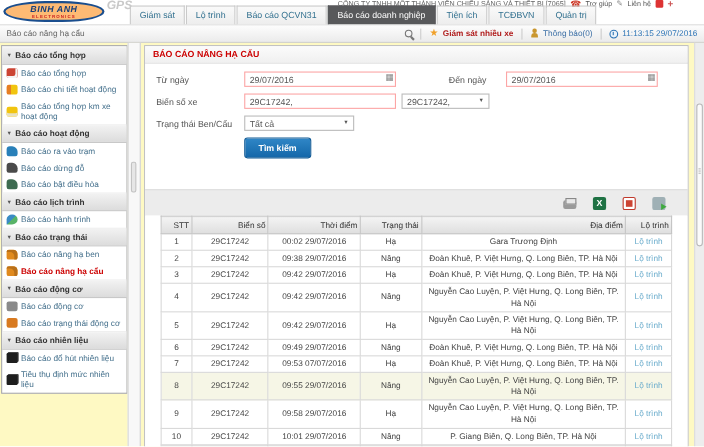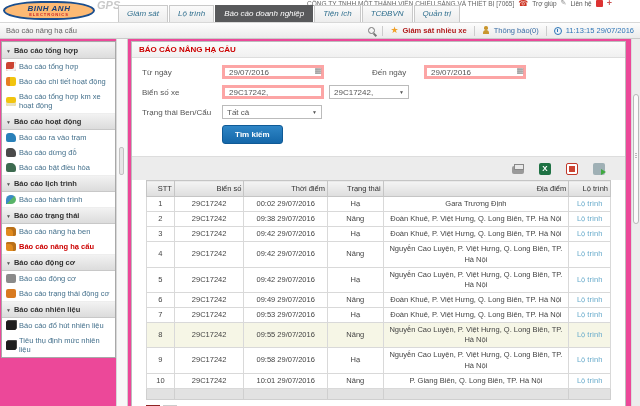--- a/index.html
+++ b/index.html
@@ -14,21 +14,21 @@
                   display:flex; flex-direction:column; align-items:center; justify-content:center; line-height:1; }
   .logo-line1 { font-size:8px; font-weight:bold; font-style:italic; color:#173f7a; letter-spacing:.5px; }
   .logo-line2 { font-size:4px; font-weight:bold; color:#cc2222; letter-spacing:1px; }
   .logo-watermark { font-size:11px; font-weight:bold; font-style:italic; color:#c9c9c9; margin-left:2px; margin-top:-2px; }
   .company-line { position:absolute; top:-2px; right:28px; font-size:6.5px; color:#555; display:flex; align-items:center; gap:4px; white-space:nowrap; }
   .company-line .lbl { color:#666; }
   .phone-icon { color:#cc3322; font-size:8px; }
   .pencil-icon { color:#888; font-size:7px; }
   .flag-icon { width:7px; height:7px; background:#d33; border-radius:1px; display:inline-block; }
   .plus-icon { color:#c55; font-size:9px; font-weight:bold; }
-  .tabs { position:absolute; left:118px; bottom:0; display:flex;font-style:italic; }
+  .tabs { position:absolute; left:118px; bottom:0; display:flex; }
   .tab { font-size:8px; color:#31708f; background:linear-gradient(#fafafa,#ededed); border:1px solid #c9c9c9;
          border-bottom:none; padding:3px 8px 4px; margin-right:1px; cursor:pointer; }
   .tab.active { background:#58595b; color:#fff; border-color:#58595b; }
 
   
   .subheader { height:17px; background:linear-gradient(#fdfdfd,#ebebeb); border-top:1px solid #d8d8d8;
                border-bottom:1px solid #c9c9c9; display:flex; align-items:center; font-size:7.5px; padding:0 6px; }
   .breadcrumb { color:#666; }
   .sub-right { margin-left:auto; display:flex; align-items:center; gap:4px; }
   .sep { width:1px; height:10px; background:#ccc; margin:0 3px; }
@@ -39,21 +39,21 @@
   .multi-vehicle { color:#b01c1c; font-weight:bold; }
   .person-icon { width:8px; height:9px; position:relative; display:inline-block; }
   .person-icon::before { content:""; position:absolute; left:2.5px; top:0; width:3.5px; height:3.5px; border-radius:50%; background:#c9962e; }
   .person-icon::after { content:""; position:absolute; left:1px; top:4px; width:6px; height:4px; border-radius:3px 3px 0 0; background:#c9962e; }
   .notif { color:#3a6ea5; }
   .clock-icon { width:8px; height:8px; border:1.5px solid #2e75b6; border-radius:50%; position:relative; display:inline-block; background:#eaf2fa; }
   .clock-icon::after { content:""; position:absolute; left:2.6px; top:1px; width:1px; height:3px; background:#2e75b6; }
   .datetime { color:#2e75b6; }
 
   
-  .content { display:flex; height:367px; position:relative; background:#ec4899; padding-right:10px; }
+  .content { display:flex; height:367px; position:relative; background:#fef9c3; padding-right:10px; }
 
   
   .sidebar { width:115px; flex:none; margin:2px 0 0 1px; border:1px solid #a8a8a8; background:#fff;
              font-size:7.5px; align-self:flex-start; }
   .group-header { background:linear-gradient(#f2f2f2,#dcdcdc); border-bottom:1px solid #c8c8c8; border-top:1px solid #eee;
                   padding:3px 4px; font-weight:bold; color:#333; cursor:pointer; display:flex; align-items:center; gap:3px; }
   .tri { font-size:5px; color:#555; }
   .side-item { display:flex; align-items:center; gap:3px; padding:3px 3px 3px 4px; color:#44708c; cursor:pointer; line-height:1.2; }
   .side-item.active { color:#c00; font-weight:bold; }
   .side-icon { width:10px; height:9px; border-radius:2px; flex:none; display:inline-block; }
@@ -70,26 +70,26 @@
   [data-icon="fuel-pump-icon"],[data-icon="fuel-gauge-icon"] { background:#1e1e1e; border-radius:1px; box-shadow:1px -1px 0 #444; }
 
   
   .splitter { width:12px; flex:none; background:#f8f8f8; border-left:1px solid #d8d8d8; border-right:1px solid #d0d0d0; position:relative; cursor:col-resize; }
   .grip { position:absolute; top:108px; left:2px; width:5px; height:28px; background:#e6e6e6; border:1px solid #c2c2c2; border-radius:2px; }
 
   
   .main { flex:1; padding:2px 4px 0 3px; min-width:0; }
   .panel { border:1px solid #bcbcbc; background:#fff; }
   .panel-title { padding:3px 7px; font-size:8px; font-weight:bold; color:#c00; background:linear-gradient(#fbfbfb,#f0f0f0); border-bottom:1px solid #ddd; }
-  .form { padding:7px 10px 6px; font-size:8px; color:#555; background:#fff; }
+  .form { padding:7px 10px 22px; font-size:8px; color:#555; background:#fff; }
   .form-row { display:flex; align-items:center; margin-bottom:6px; }
   .flabel { width:80px; flex:none; }
   .flabel2 { width:52px; flex:none; margin-left:48px; }
   .input-wrap { position:relative; display:inline-block; }
-  .tbox { height:14px; border:3px solid #fca5a5; font-size:8px; color:#555; padding:0 14px 0 4px; width:102px;
+  .tbox { height:14px; border:1px solid #fca5a5; font-size:8px; color:#555; padding:0 14px 0 4px; width:138px;
           font-family:"Liberation Sans","DejaVu Sans",sans-serif; }
   .tbox.plate { padding-right:4px; }
   .cal-icon { position:absolute; right:2px; top:2px; font-size:8px; color:#888; line-height:1; cursor:pointer; }
   .select { height:14px; border:1px solid #bbb; background:#fff; display:inline-flex; align-items:center;
             justify-content:space-between; padding:0 4px; font-size:8px; color:#555; cursor:pointer; }
   .select .arrow { font-size:5px; color:#555; margin-left:6px; }
   .sel-plate { width:80px; margin-left:5px; }
   .sel-status { width:100px; }
   .search-btn { margin-left:80px; background:linear-gradient(#2f86c6,#1467a9); color:#fff; font-size:8px; font-weight:bold;
                 border:1px solid #0f5a96; border-radius:3px; padding:4px 12px; cursor:pointer;
@@ -156,20 +156,23 @@
     <div class="tabs">
 
         <div class="tab">
           <span>Giám sát</span>
         </div>
 
         <div class="tab">
           <span>Lộ trình</span>
         </div>
 
+        <div class="tab">
+          <span>Báo cáo QCVN31</span>
+        </div>
 
         <div class="tab active">
           <span>Báo cáo doanh nghiệp</span>
         </div>
 
         <div class="tab">
           <span>Tiện ích</span>
         </div>
 
         <div class="tab">
@@ -453,21 +456,21 @@
                   <td>29C17242</td>
                   <td>09:49 29/07/2016</td>
                   <td>Nâng</td>
                   <td>Đoàn Khuê, P. Việt Hưng, Q. Long Biên, TP. Hà Nội</td>
                   <td><a class="route">Lộ trình</a></td>
                 </tr>
 
                 <tr>
                   <td>7</td>
                   <td>29C17242</td>
-                  <td>09:53 29/07/2016</td>
+                  <td>09:53 07/07/2016</td>
                   <td>Hạ</td>
                   <td>Đoàn Khuê, P. Việt Hưng, Q. Long Biên, TP. Hà Nội</td>
                   <td><a class="route">Lộ trình</a></td>
                 </tr>
 
                 <tr class="highlight">
                   <td>8</td>
                   <td>29C17242</td>
                   <td>09:55 29/07/2016</td>
                   <td>Nâng</td>

